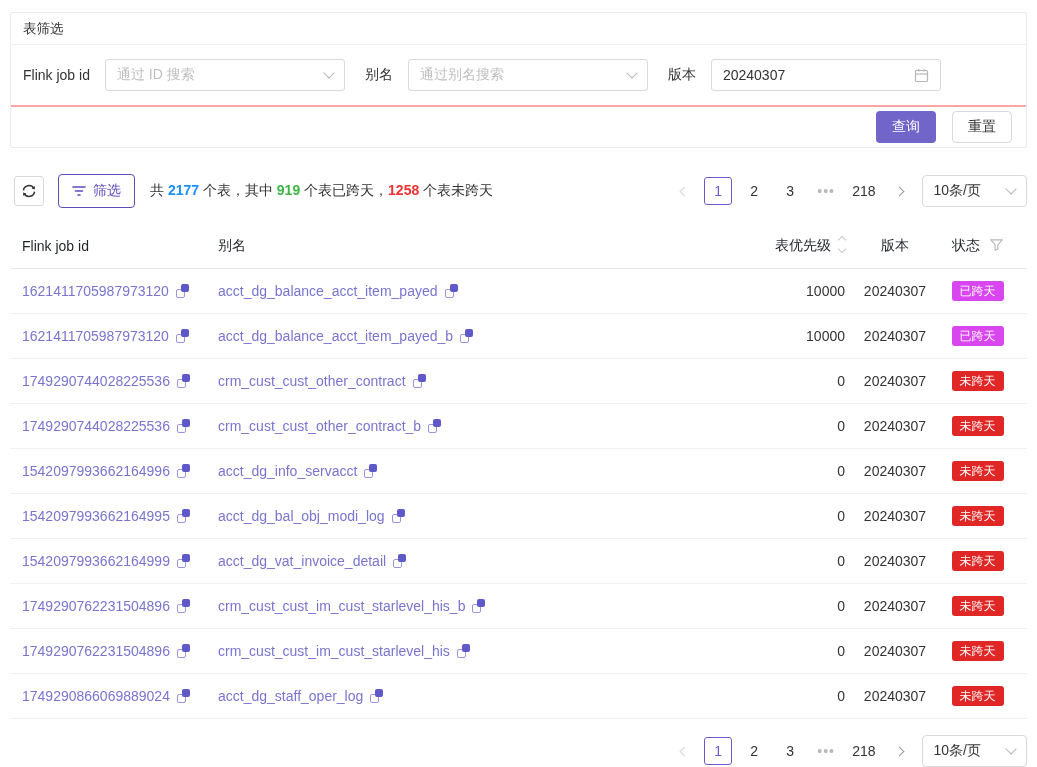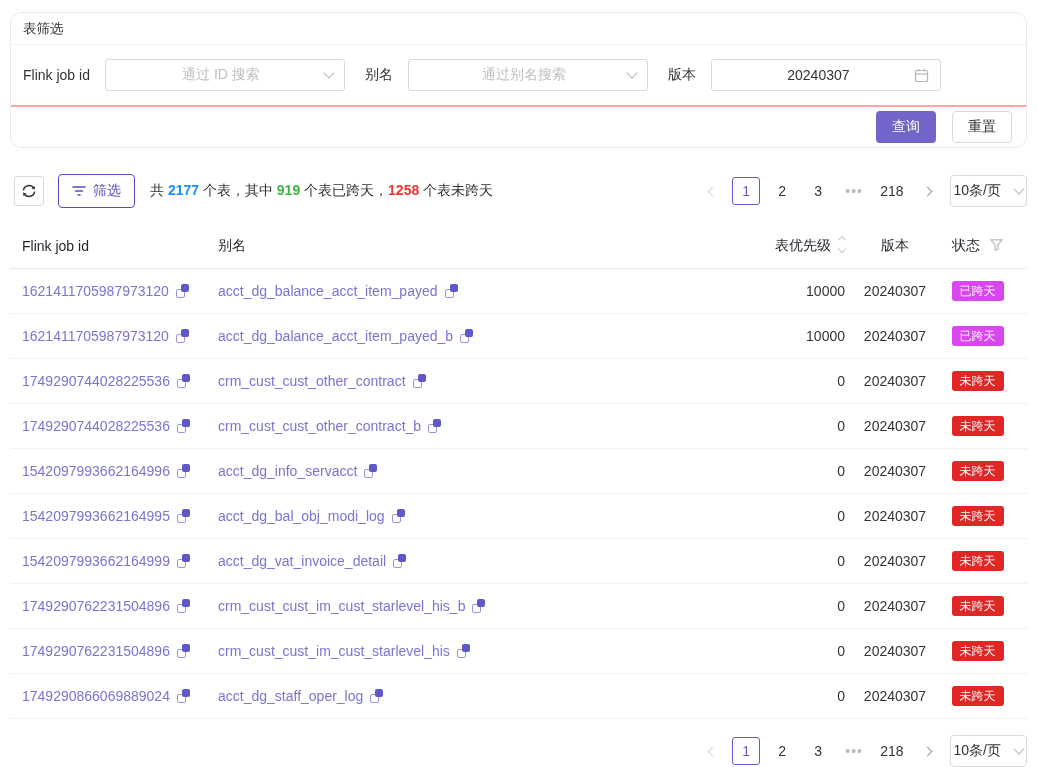--- a/index.html
+++ b/index.html
@@ -1,20 +1,20 @@
 <!DOCTYPE html>
 <html><head>
 <meta charset="utf-8">
 <style>
   * { margin:0; padding:0; box-sizing:border-box; }
   html,body { width:1037px; height:767px; background:#fff; overflow:hidden;
     font-family:"Liberation Sans","DejaVu Sans",sans-serif; font-size:14px; color:#333; }
 
   
-  .card { margin:12px 10px 0 10px; border:1px solid #ebebeb; border-radius:12px; background:#fff;text-align:center; }
+  .card { margin:12px 10px 0 10px; border:1px solid #ebebeb; border-radius:2px; background:#fff; }
   .card-title { height:32px; display:flex; align-items:center; padding:0 12px;
     border-bottom:1px solid #efefef; font-size:13.5px; color:#333; }
   .card-fields { display:flex; align-items:center; padding:14px 12px; gap:0; }
   .field { display:flex; align-items:center; }
   .field + .field { margin-left:20px; }
   .field-label { color:#333; margin-right:15px; white-space:nowrap; }
   .select-box, .date-box { height:32px; border:1px solid #d9d9d9; border-radius:3px;
     display:flex; align-items:center; padding:0 11px; background:#fff; }
   .select-box { width:240px; }
   .date-box { width:230px; }
@@ -38,21 +38,21 @@
   .n-blue { color:#1890ff; } .n-green { color:#3eb346; } .n-red { color:#ee3131; }
 
   
   .pagination { margin-left:auto; display:flex; align-items:center; gap:8px; }
   .page-item { min-width:28px; height:28px; display:flex; align-items:center; justify-content:center;
     border-radius:3px; color:#333; padding:0 4px; }
   .page-item.active { border:1px solid #6a5ace; color:#6a5ace; }
   .page-ellipsis { color:#b9b9b9; letter-spacing:1px; }
   .page-arrow { width:24px; height:28px; display:flex; align-items:center; justify-content:center; }
   .size-select { height:32px; border:1px solid #d9d9d9; border-radius:4px; background:#fff;
-    display:flex; align-items:center; gap:14px; padding:0 3px; margin-left:2px; color:#333; }
+    display:flex; align-items:center; gap:26px; padding:0 11px; margin-left:2px; color:#333; }
 
   
   .chev { display:inline-block; width:8px; height:8px;
     border-right:1.5px solid #b9b9b9; border-bottom:1.5px solid #b9b9b9;
     transform:rotate(45deg); margin-top:-4px; }
   .chev-left { width:7px; height:7px; border:0; border-left:1.5px solid #d4d4d4;
     border-bottom:1.5px solid #d4d4d4; transform:rotate(45deg); display:inline-block; }
   .chev-right { width:7px; height:7px; border:0; border-right:1.5px solid #999;
     border-top:1.5px solid #999; transform:rotate(45deg); display:inline-block; }
   .sorter { display:inline-flex; flex-direction:column; gap:3px; margin-left:8px; }

